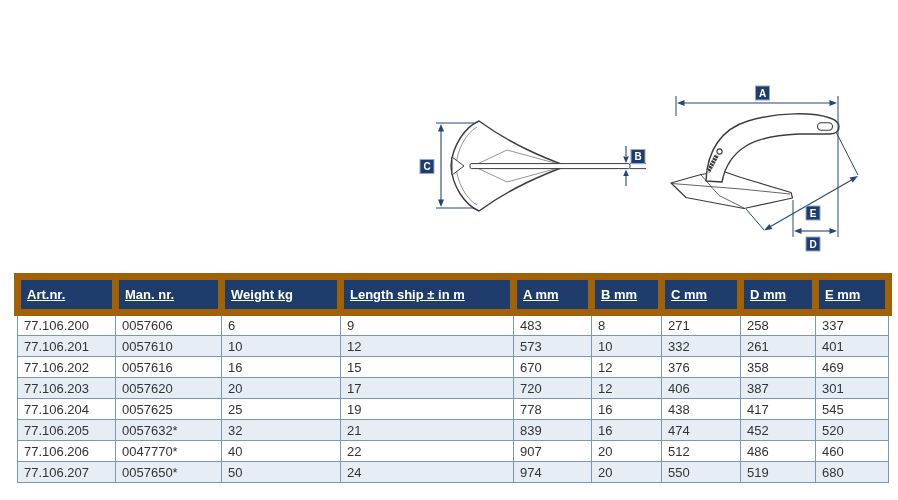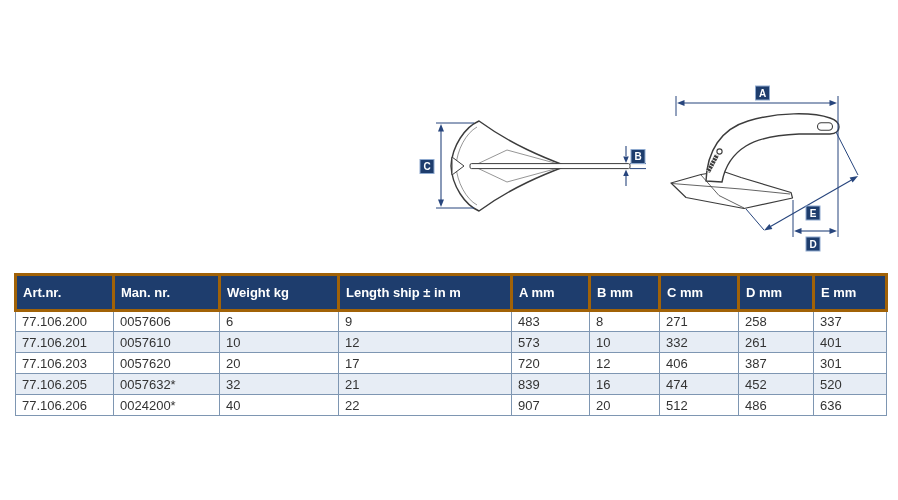--- a/index.html
+++ b/index.html
@@ -6,21 +6,21 @@
   body { width:898px; height:500px; overflow:hidden; font-family:"Liberation Sans", sans-serif; }
   .screen { position:relative; width:898px; height:500px; background:#fff; }
 
   .diagram-svg { position:absolute; left:0; top:0; }
 
   .table-wrap { position:absolute; left:14px; top:273px; }
   table.spec { border-collapse:collapse; table-layout:fixed; width:871px; font-size:13px; }
   table.spec th {
     background:#1e3d6d; color:#fff; font-weight:bold; text-align:left;
     padding:3px 6px; height:36px; box-sizing:border-box;
-    border:3px solid #a16207; font-size:13px; white-space:nowrap; overflow:hidden;
+    border:7px solid #a16207; font-size:13px; white-space:nowrap; overflow:hidden;text-decoration:underline;
   }
   table.spec td {
     border:1px solid #7e96b2; padding:2px 6px; height:21px; box-sizing:border-box;
     color:#333; background:#fff; white-space:nowrap; overflow:hidden;
   }
   table.spec tbody tr:nth-child(even) td { background:#e7edf5; }
 
   .dim { stroke:#27457d; fill:none; stroke-width:1.1; }
   .dimthin { stroke:#27457d; fill:none; stroke-width:1; }
   .arr { fill:#27457d; stroke:none; }
@@ -150,48 +150,81 @@
             <td>0057610</td>
             <td>10</td>
             <td>12</td>
             <td>573</td>
             <td>10</td>
             <td>332</td>
             <td>261</td>
             <td>401</td>
         </tr>
         <tr>
+          <td>77.106.202</td>
+            <td>0057616</td>
+            <td>16</td>
+            <td>15</td>
+            <td>670</td>
+            <td>12</td>
+            <td>376</td>
+            <td>358</td>
+            <td>469</td>
+        </tr>
+        <tr>
           <td>77.106.203</td>
             <td>0057620</td>
             <td>20</td>
             <td>17</td>
             <td>720</td>
             <td>12</td>
             <td>406</td>
             <td>387</td>
             <td>301</td>
         </tr>
         <tr>
+          <td>77.106.204</td>
+            <td>0057625</td>
+            <td>25</td>
+            <td>19</td>
+            <td>778</td>
+            <td>16</td>
+            <td>438</td>
+            <td>417</td>
+            <td>545</td>
+        </tr>
+        <tr>
           <td>77.106.205</td>
             <td>0057632*</td>
             <td>32</td>
             <td>21</td>
             <td>839</td>
             <td>16</td>
             <td>474</td>
             <td>452</td>
             <td>520</td>
         </tr>
         <tr>
           <td>77.106.206</td>
-            <td>0024200*</td>
+            <td>0047770*</td>
             <td>40</td>
             <td>22</td>
             <td>907</td>
             <td>20</td>
             <td>512</td>
             <td>486</td>
-            <td>636</td>
+            <td>460</td>
+        </tr>
+        <tr>
+          <td>77.106.207</td>
+            <td>0057650*</td>
+            <td>50</td>
+            <td>24</td>
+            <td>974</td>
+            <td>20</td>
+            <td>550</td>
+            <td>519</td>
+            <td>680</td>
         </tr>
       </tbody>
     </table>
   </div>
 </div>
 
 </body></html>

